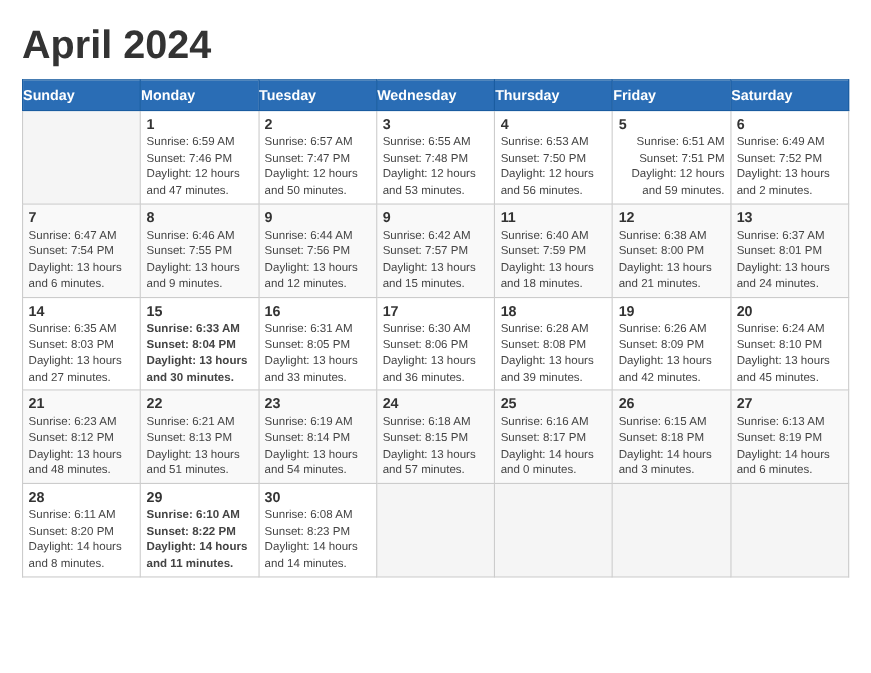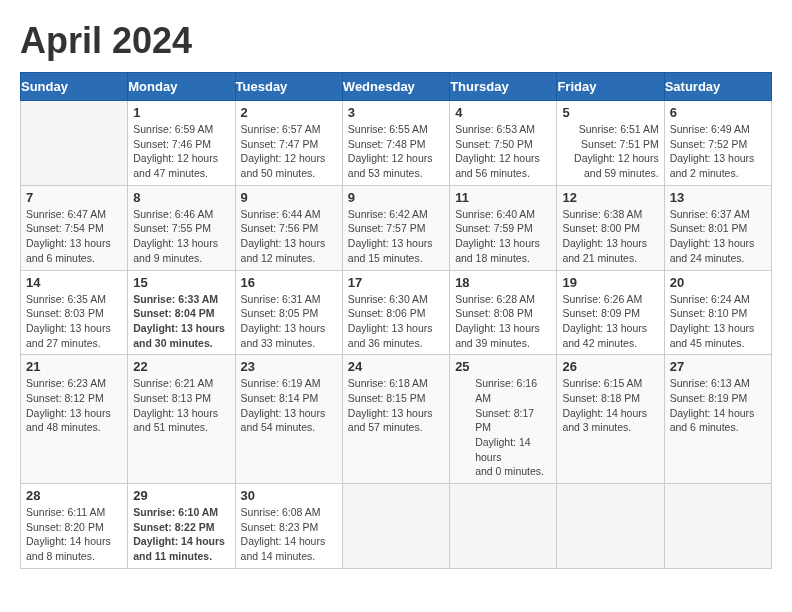--- a/index.html
+++ b/index.html
@@ -282,21 +282,21 @@
         </td>
         <td>
           <span class="day-number">24</span>
           <div class="day-detail" style="white-space: pre-line;">Sunrise: 6:18 AM
 Sunset: 8:15 PM
 Daylight: 13 hours
 and 57 minutes.</div>
         </td>
         <td>
           <span class="day-number">25</span>
-          <div class="day-detail" style="white-space: pre-line; margin-left: 20px;">Sunrise: 6:16 AM
+          <div class="day-detail" style="white-space: pre-line;">Sunrise: 6:16 AM
 Sunset: 8:17 PM
 Daylight: 14 hours
 and 0 minutes.</div>
         </td>
         <td>
           <span class="day-number">26</span>
           <div class="day-detail" style="white-space: pre-line;">Sunrise: 6:15 AM
 Sunset: 8:18 PM
 Daylight: 14 hours
 and 3 minutes.</div>

